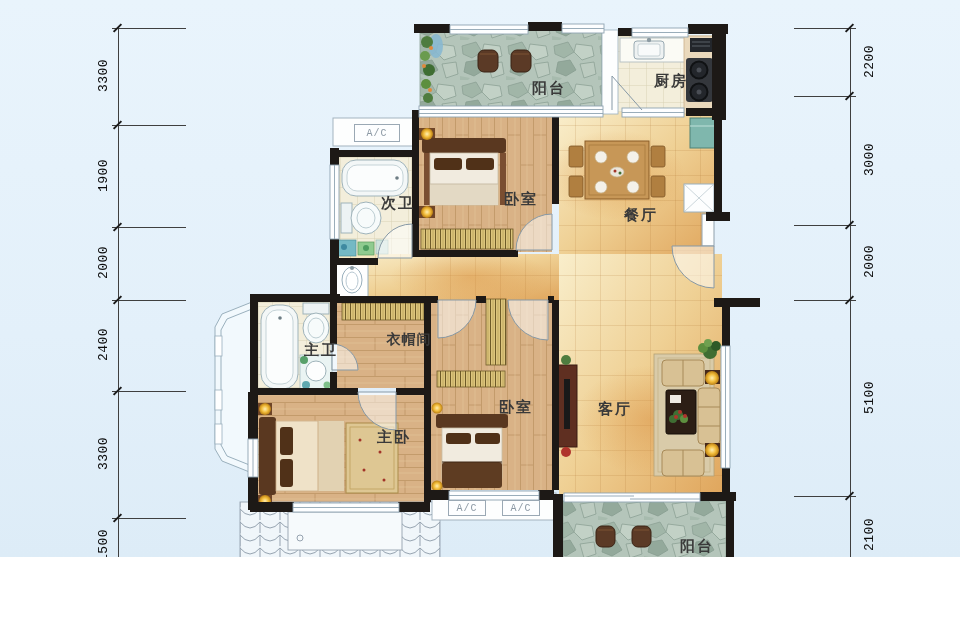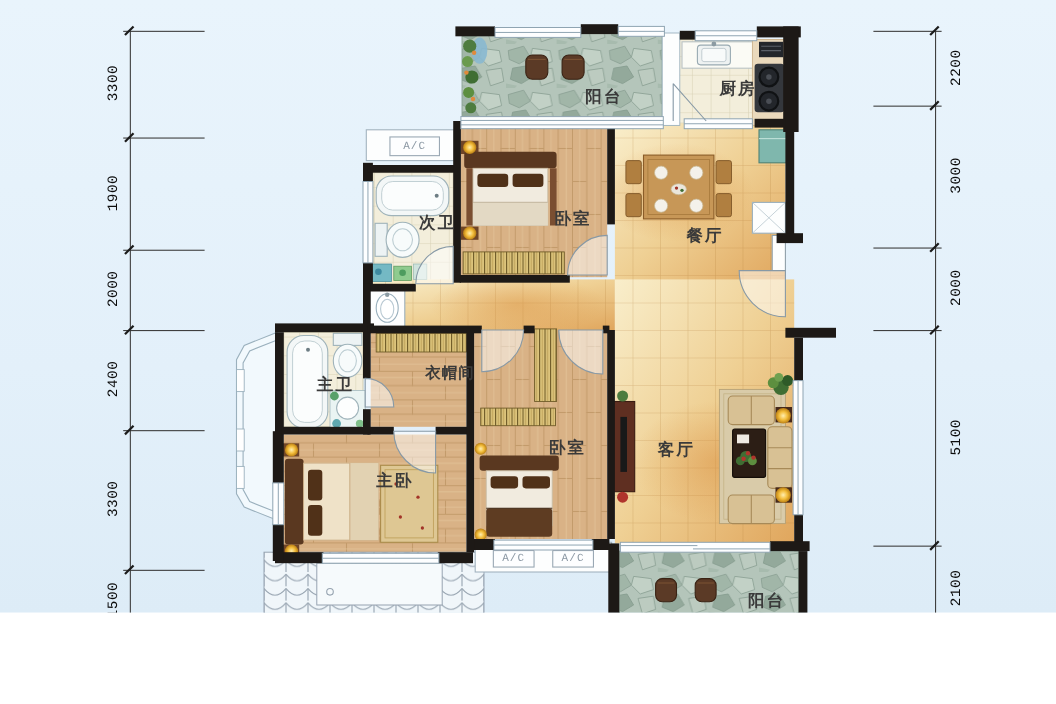--- a/index.html
+++ b/index.html
@@ -419,23 +419,23 @@
   <path d="M396 392 L358 392 A38 38 0 0 0 396 430 Z"></path>
   <path d="M612 76 L642 110 M612 76 L612 110" fill="none"></path>
 </g>
 </svg>
 
 <div class="room-label" style="left:549px;top:88px">阳台</div>
 <div class="room-label" style="left:671px;top:81px">厨房</div>
 <div class="room-label" style="left:398px;top:203px">次卫</div>
 <div class="room-label" style="left:521px;top:199px">卧室</div>
 <div class="room-label" style="left:641px;top:215px">餐厅</div>
-<div class="room-label" style="left:305px;top:350px">主卫</div>
+<div class="room-label" style="left:321px;top:350px">主卫</div>
 <div class="room-label small" style="left:409px;top:340px">衣帽间</div>
-<div class="room-label" style="left:359px;top:437px">主卧</div>
+<div class="room-label" style="left:394px;top:437px">主卧</div>
 <div class="room-label" style="left:516px;top:407px">卧室</div>
 <div class="room-label" style="left:615px;top:409px">客厅</div>
 <div class="room-label" style="left:697px;top:546px">阳台</div>
 
 <div class="ac-box" style="left:354px;top:124px;width:46px;height:18px">A/C</div>
 <div class="ac-box" style="left:448px;top:500px;width:38px;height:16px">A/C</div>
 <div class="ac-box" style="left:502px;top:500px;width:38px;height:16px">A/C</div>
 
 <div>
   <div class="dim-v" style="left:118px;top:28px;height:575px"></div>

